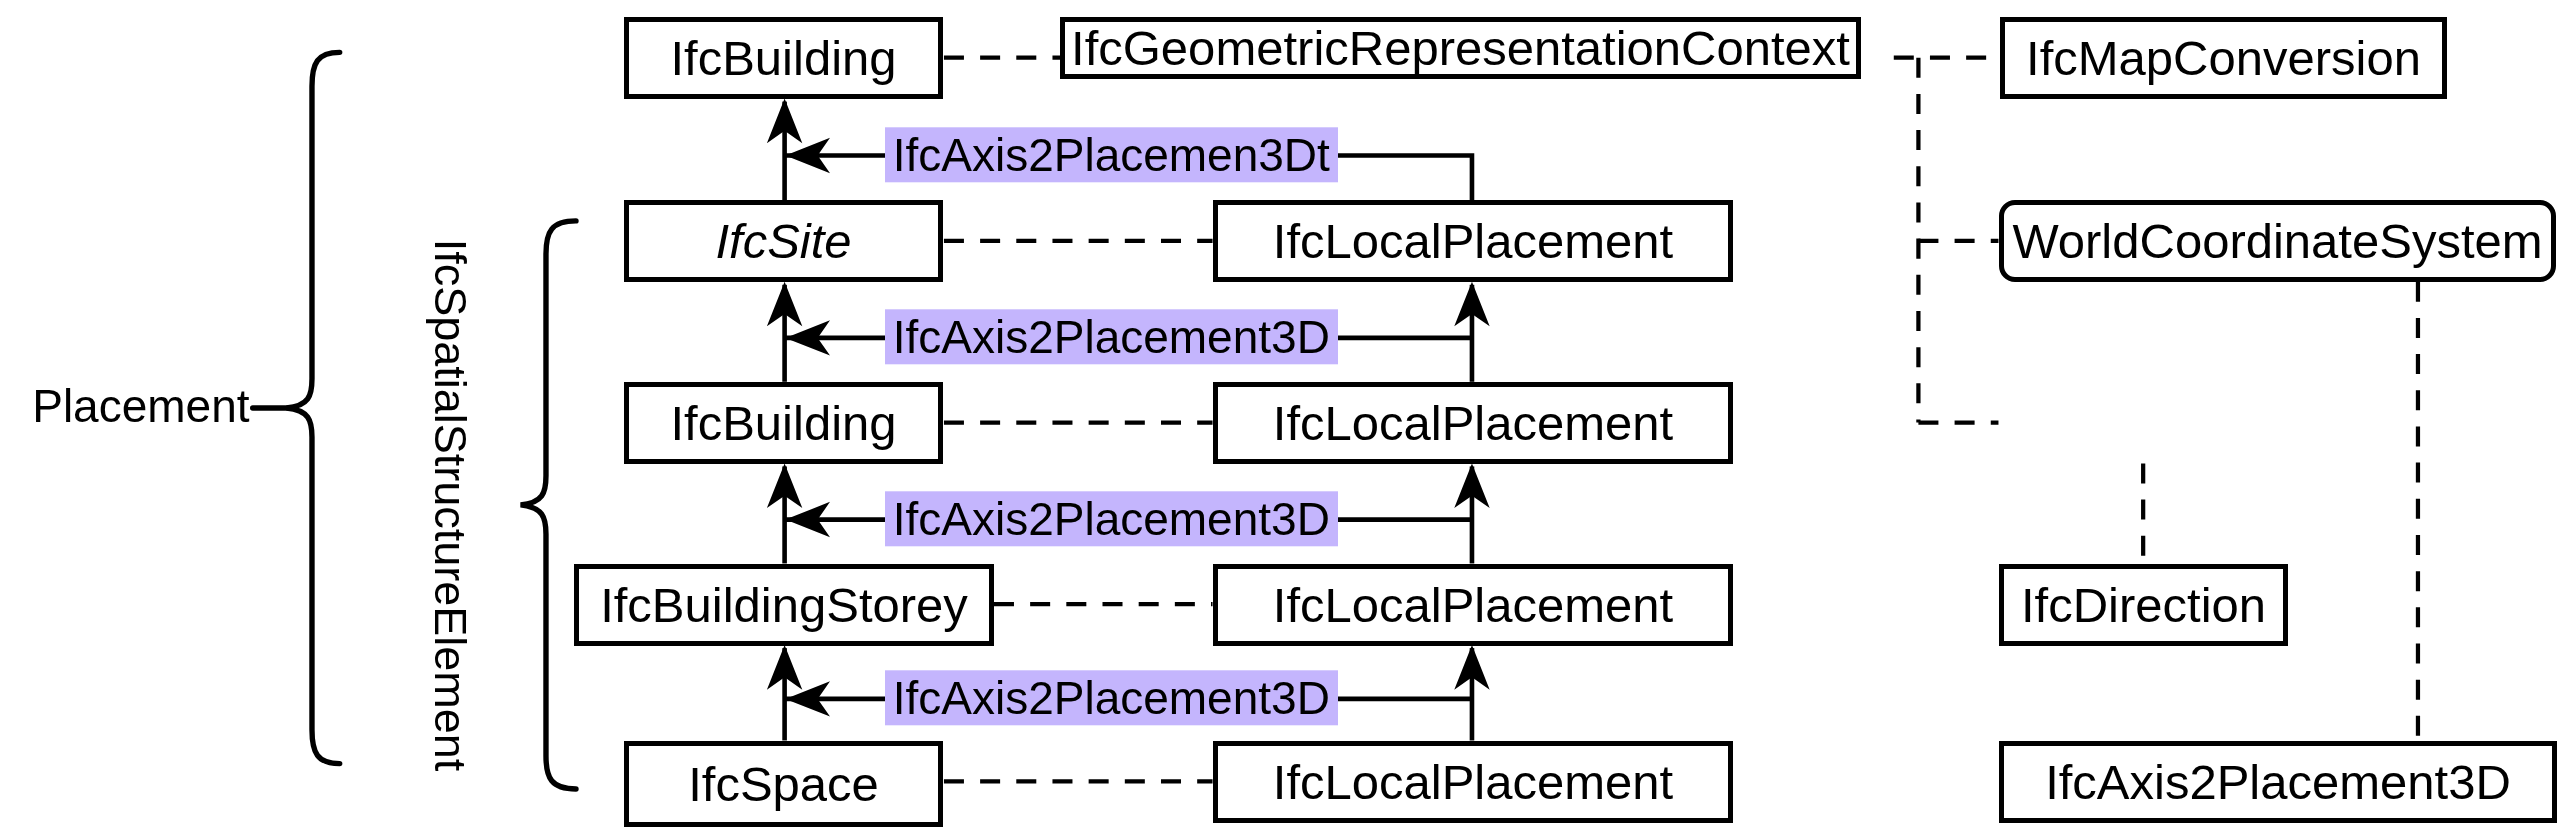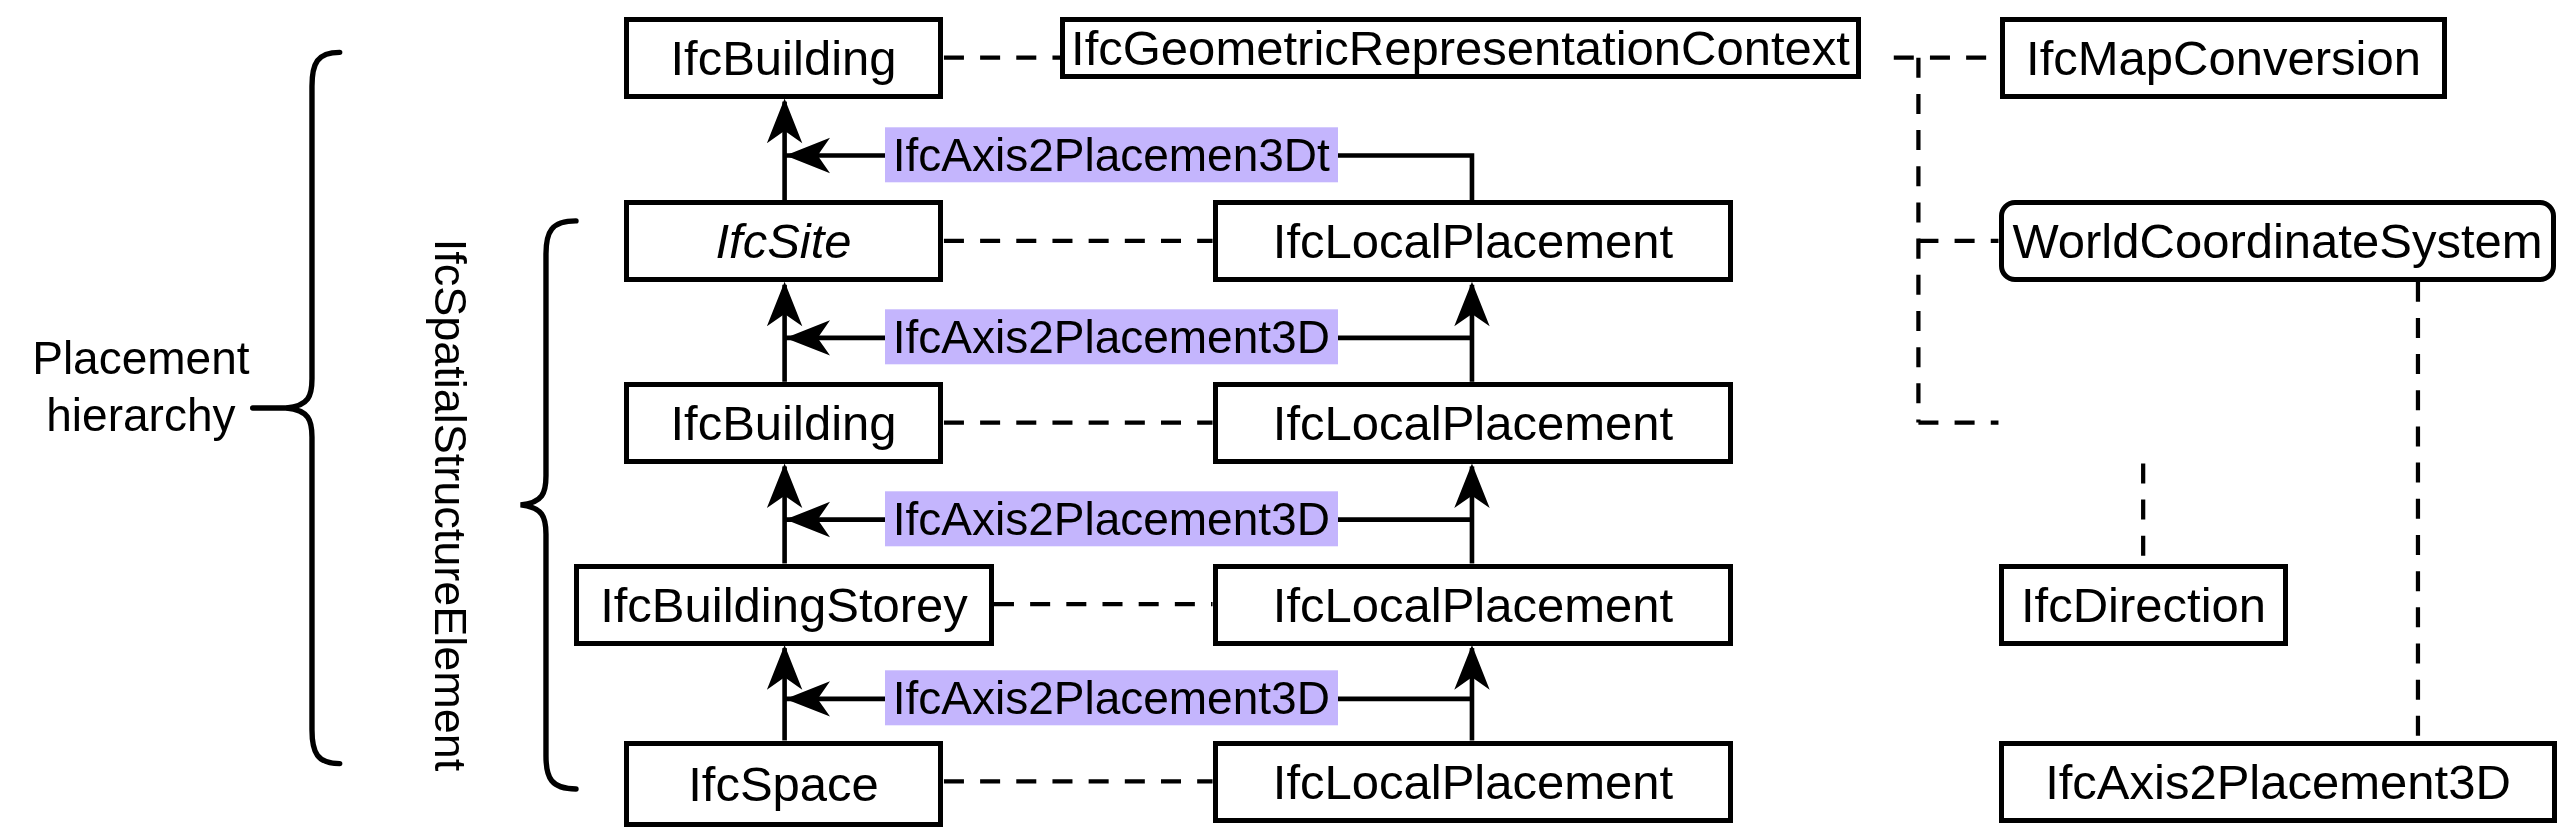--- a/index.html
+++ b/index.html
@@ -39,20 +39,21 @@
     padding: 4.6px 7.7px;
     white-space: nowrap;
     z-index: 3;
   }
   .side-label {
     position: absolute;
     text-align: center;
     font-size: 46px;
     line-height: 1.24;
     z-index: 2;
+    margin-top: 48px;
   }
   .side-label .ln { display: block; }
   .vertical-label {
     position: absolute;
     transform: translate(-50%, -50%) rotate(90deg);
     font-size: 45px;
     line-height: 1;
     white-space: nowrap;
     z-index: 2;
   }
@@ -114,21 +115,20 @@
       <line x1="1226" y1="549" x2="1575" y2="549"></line>
       <line x1="1291" y1="785" x2="1575" y2="785"></line>
       <line x1="1226" y1="1015" x2="1575" y2="1015"></line>
       <line x1="2784" y1="602" x2="2784" y2="732"></line>
       <line x1="3141" y1="366" x2="3141" y2="962"></line>
     </g>
   </svg>
 
   <div class="side-label" style="left:15.4px; top:330px; width:251px;">
     <span class="ln">Placement</span>
-    <span class="ln">hierarchy</span>
   </div>
 
   <div class="vertical-label" style="left:450px; top:505px;">IfcSpatialStructureElement</div>
 
   <div class="node" style="left:624px; top:17px; width:319px; height:82px;">IfcBuilding</div>
   <div class="node" style="left:1060px; top:17px; width:801px; height:62px;">IfcGeometricRepresentationContext</div>
   <div class="node" style="left:2000px; top:17px; width:447px; height:82px;">IfcMapConversion</div>
 
   <div class="node" style="left:624px; top:200px; width:319px; height:82px;font-style:italic;">IfcSite</div>
   <div class="node" style="left:1213px; top:200px; width:520px; height:82px;">IfcLocalPlacement</div>

